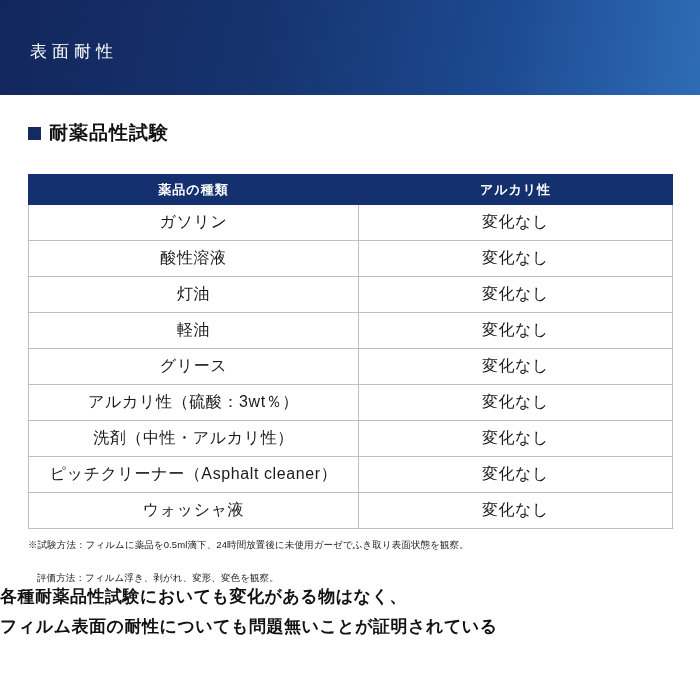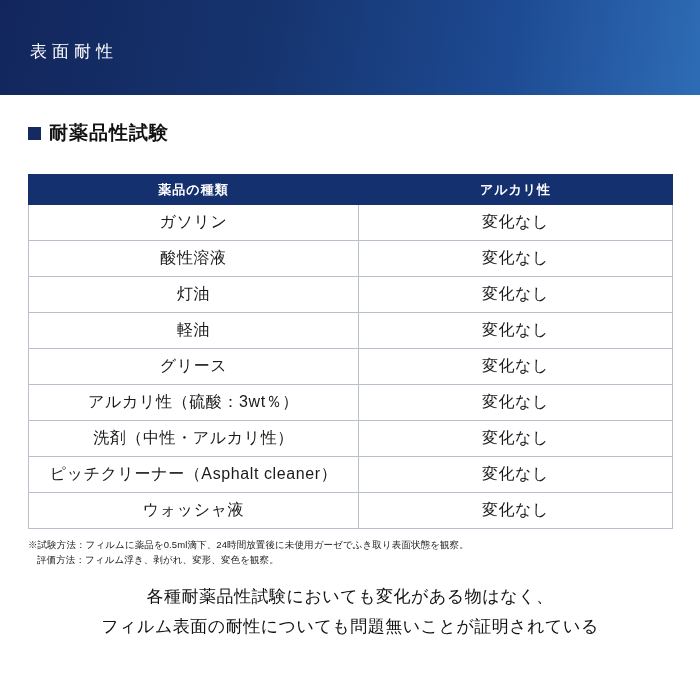--- a/index.html
+++ b/index.html
@@ -107,30 +107,30 @@
     left: 28px;
     top: 443px;
     width: 644px;
     font-size: 9.5px;
     line-height: 1.55;
     color: #1a1a1a;
     letter-spacing: 0.1px;
   }
   .notes .line2 {
     padding-left: 9px;
+    margin-top: 18px;
   }
   
   .conclusion {
     position: absolute;
     left: 0;
     top: 487px;
     width: 700px;
-    text-align: center;
     font-size: 17px;
-    font-weight: normal;
+    font-weight: bold;
     line-height: 1.75;
     color: #111111;
     letter-spacing: 0.5px;
   }
 </style>
 </head>
 <body>
 
 <div class="page">
 

